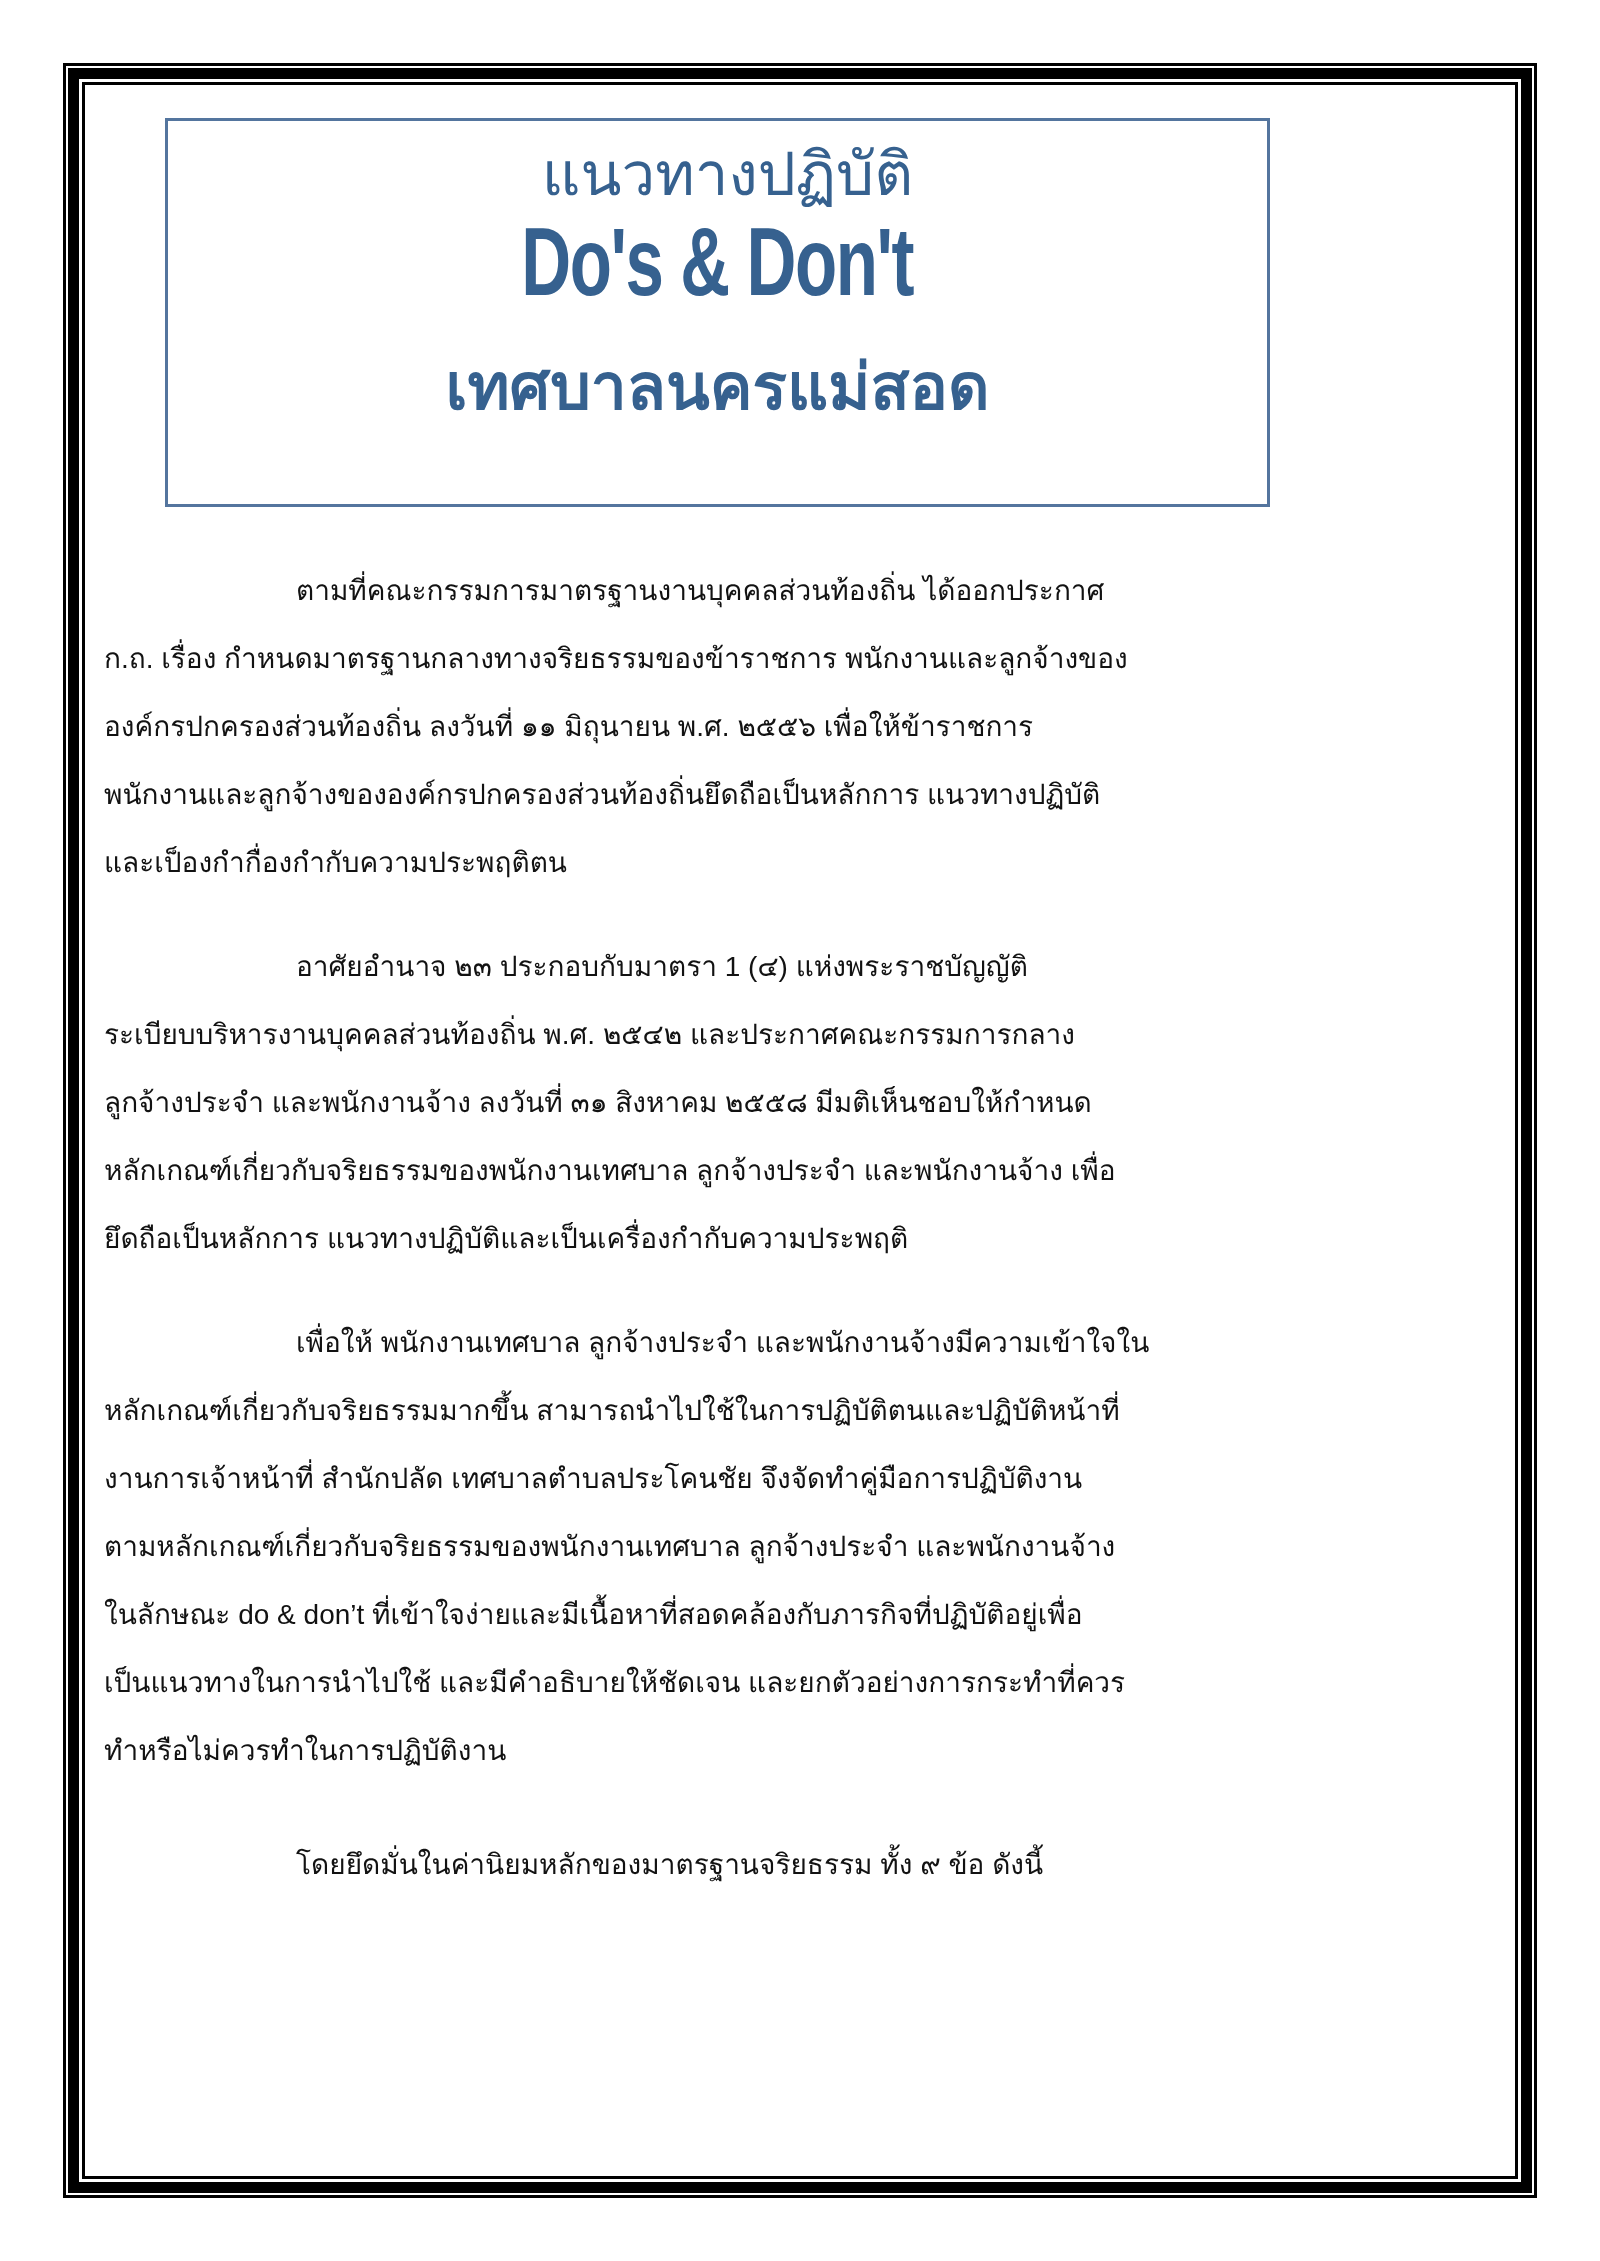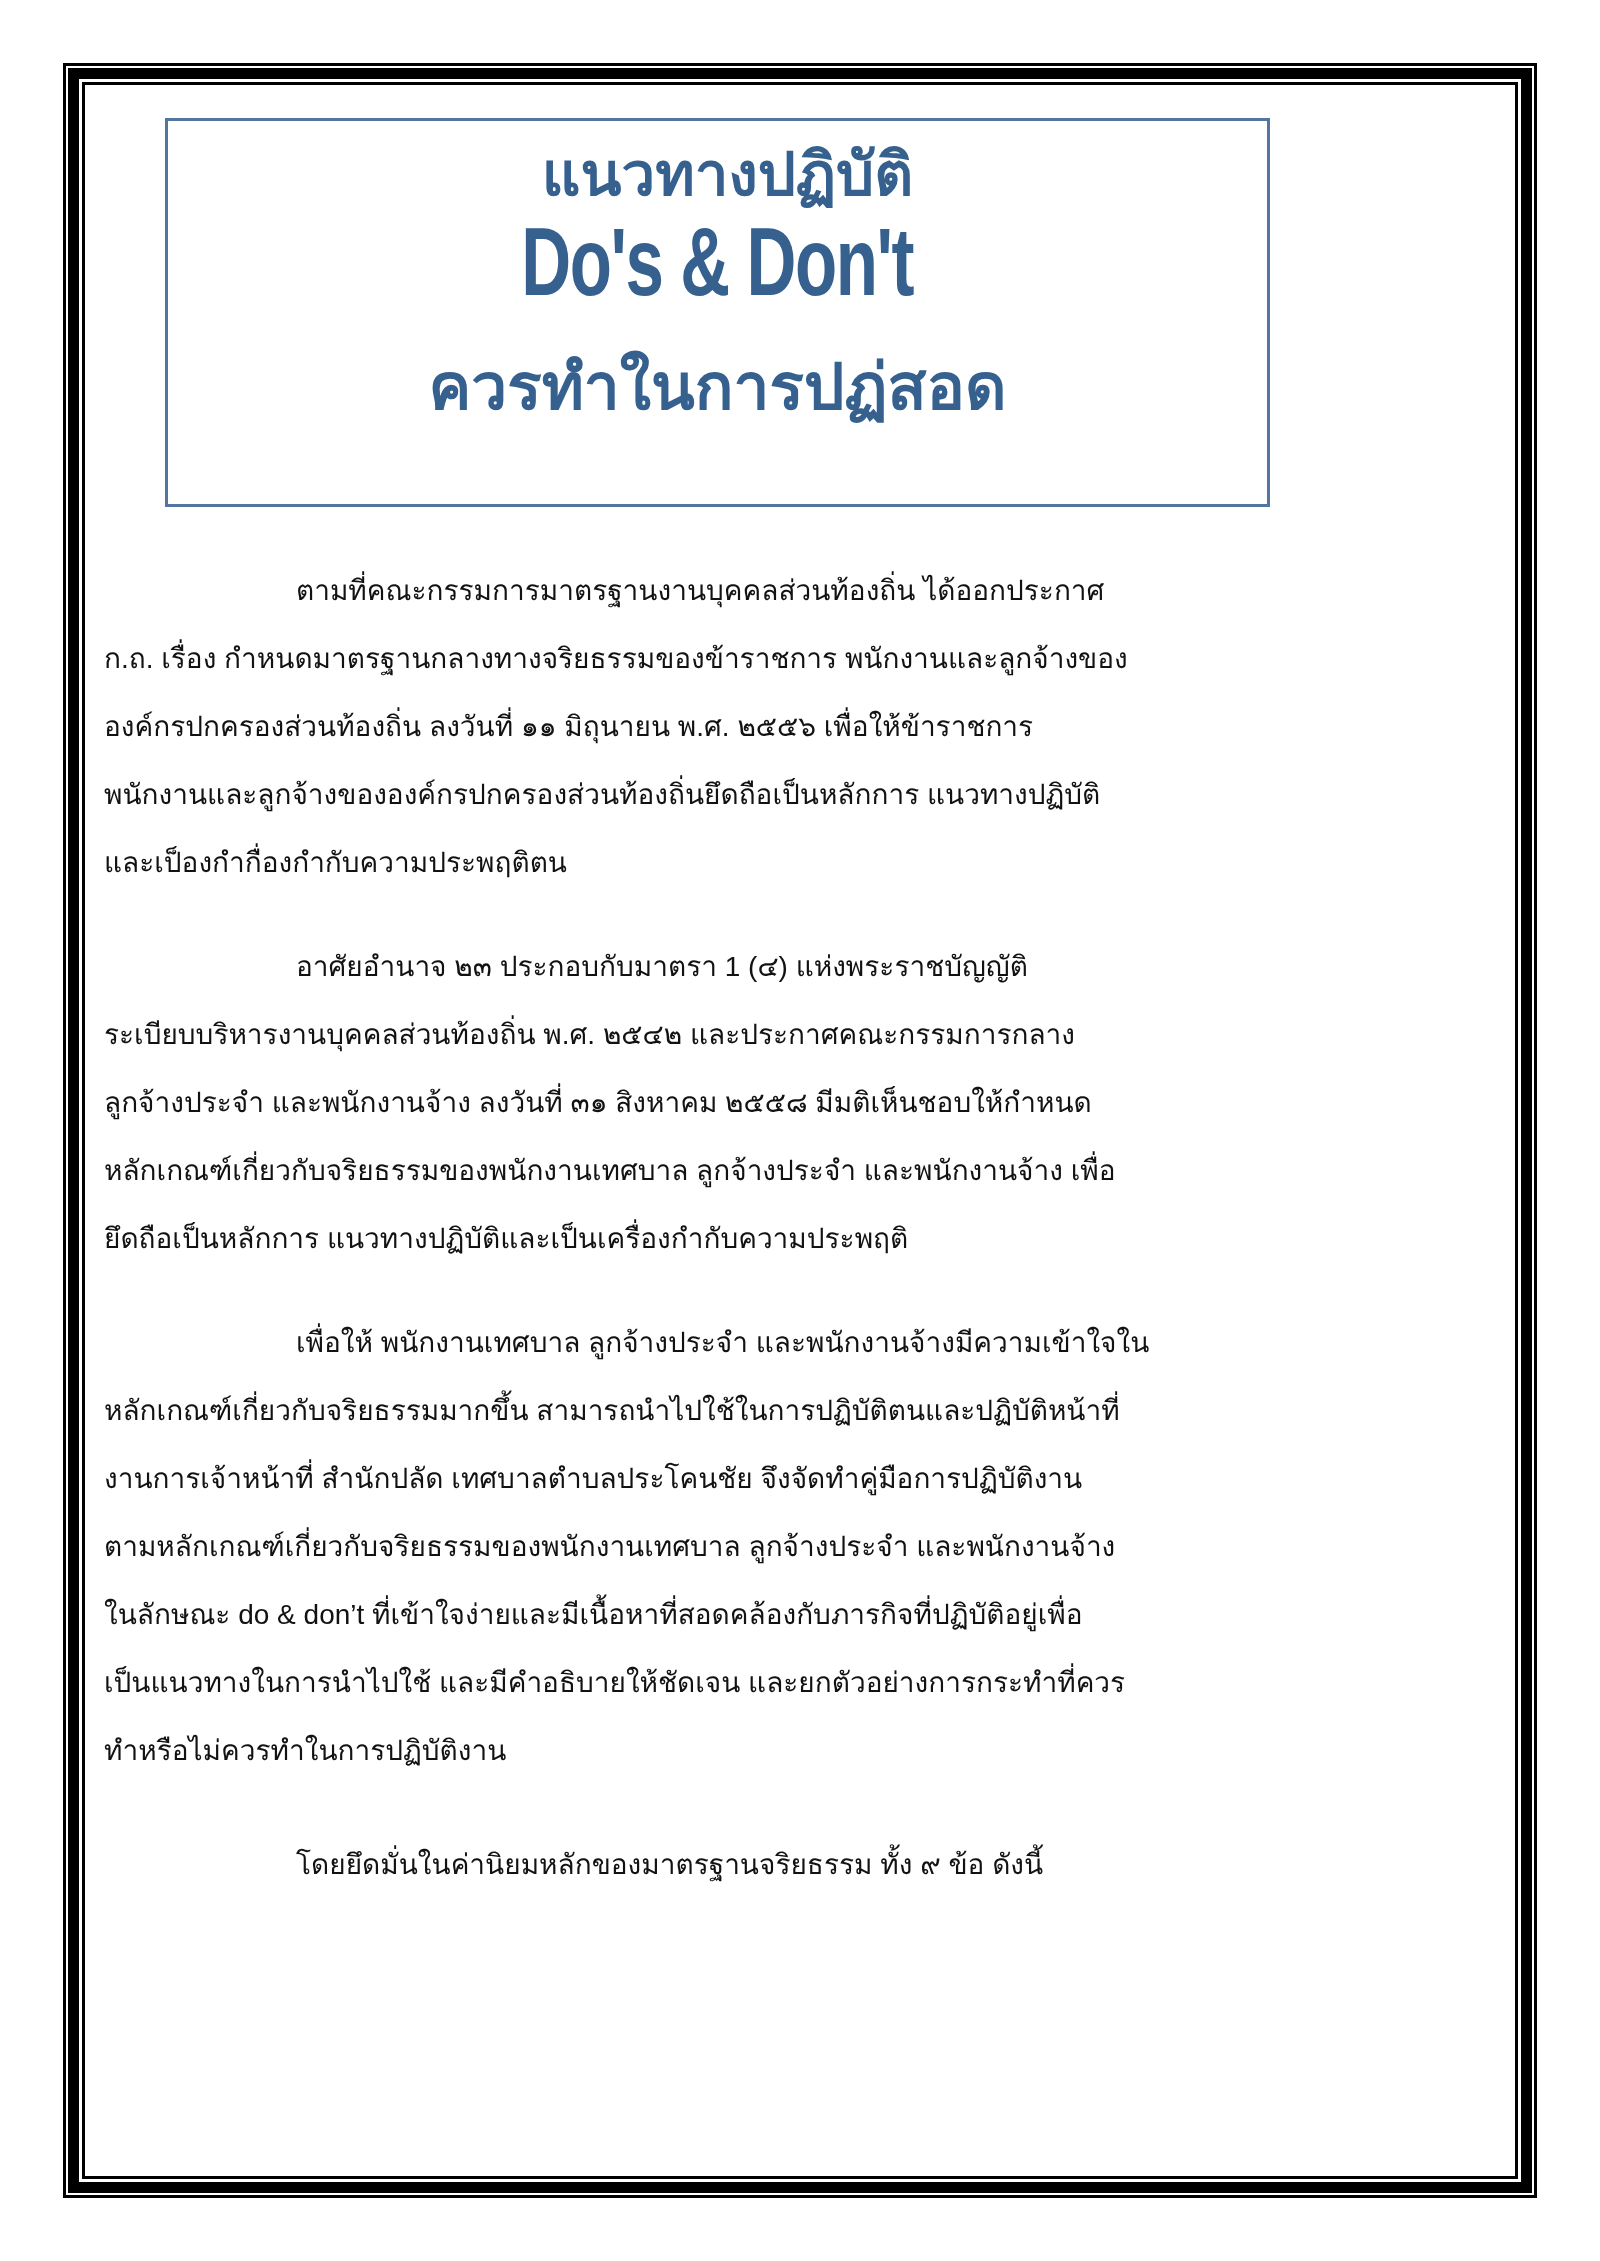--- a/index.html
+++ b/index.html
@@ -32,21 +32,21 @@
     height:389px;
     margin-left:61px;
     border:3px solid var(--box-border);
     text-align:center;
     padding-top:16px;
   }
   .title-thai{
     color:var(--title-blue);
     font-size:60px;
     line-height:1.25;
-    font-weight:700;
+    font-weight:400;
     margin-left:20px;
   }
   .title-english{
     color:var(--title-blue);
     font-size:96px;
     font-weight:bold;
     line-height:1.05;
     display:inline-block;
     transform:scaleX(0.72);
     transform-origin:center;
@@ -82,21 +82,21 @@
     <div class="frame-inner"></div>
   </div>
 </div>
 
 <div class="content">
   <div class="title-box">
     <div class="title-thai">แนวทางปฏิบัติ</div>
     <div>
       <span class="title-english">Do's &amp; Don't</span>
     </div>
-    <div class="title-municipality">ควรทำในการปฏ่สอด</div>
+    <div class="title-municipality">เทศบาลนครแม่สอด</div>
   </div>
 
   <div class="doc-body">
       <div class="paragraph">
         <div class="line indent">ตามที่คณะกรรมการมาตรฐานงานบุคคลส่วนท้องถิ่น ได้ออกประกาศ</div>
         <div class="line">ก.ถ. เรื่อง กำหนดมาตรฐานกลางทางจริยธรรมของข้าราชการ พนักงานและลูกจ้างของ</div>
         <div class="line">องค์กรปกครองส่วนท้องถิ่น  ลงวันที่ ๑๑ มิถุนายน พ.ศ. ๒๕๕๖ เพื่อให้ข้าราชการ</div>
         <div class="line">พนักงานและลูกจ้างขององค์กรปกครองส่วนท้องถิ่นยึดถือเป็นหลักการ แนวทางปฏิบัติ</div>
         <div class="line">และเป็องกำกื่องกำกับความประพฤติตน</div>
       </div>

